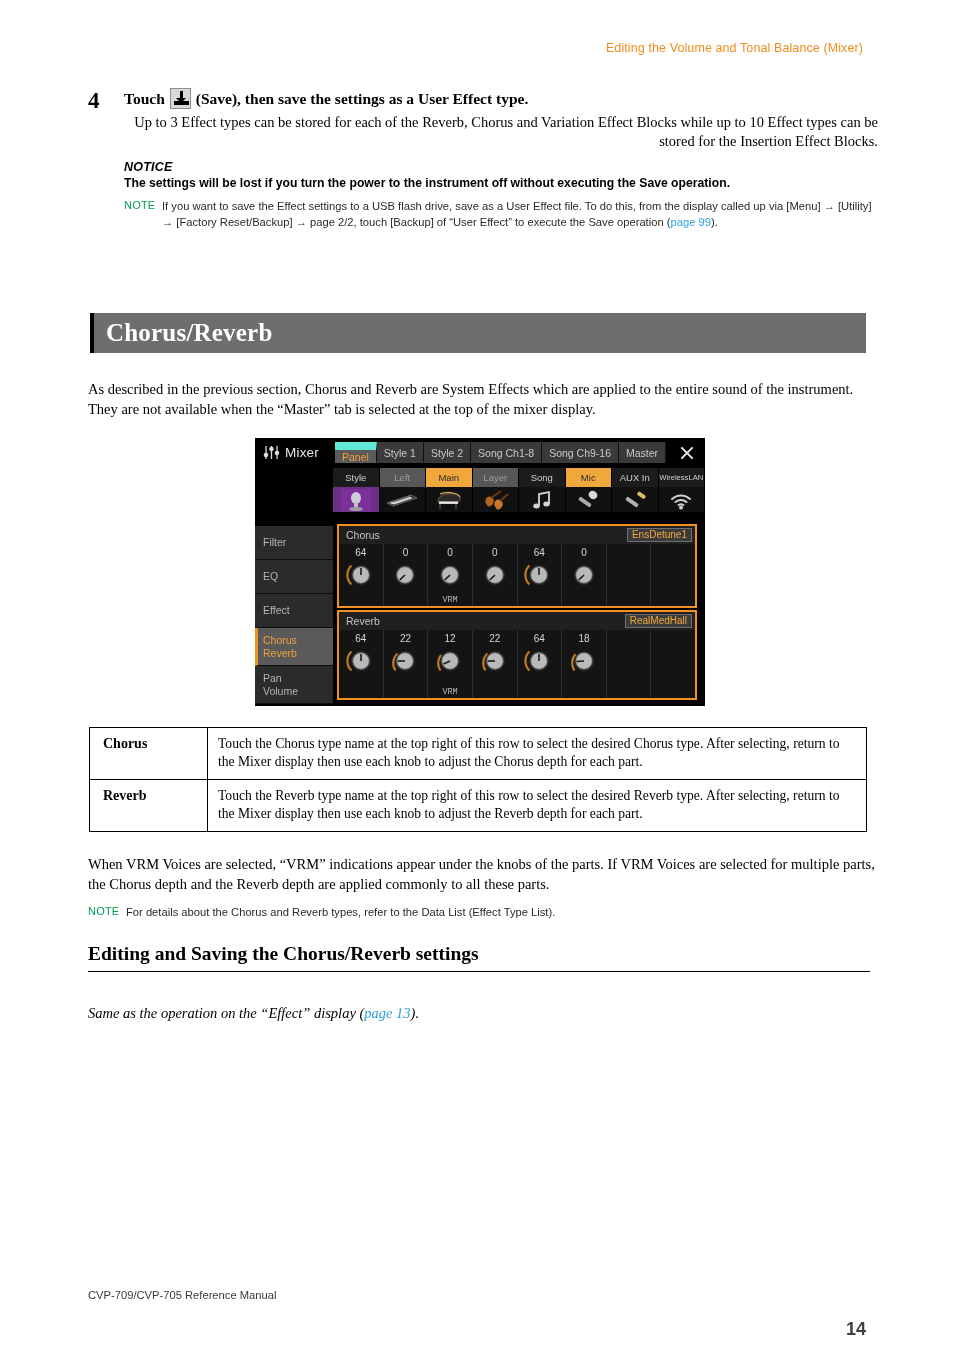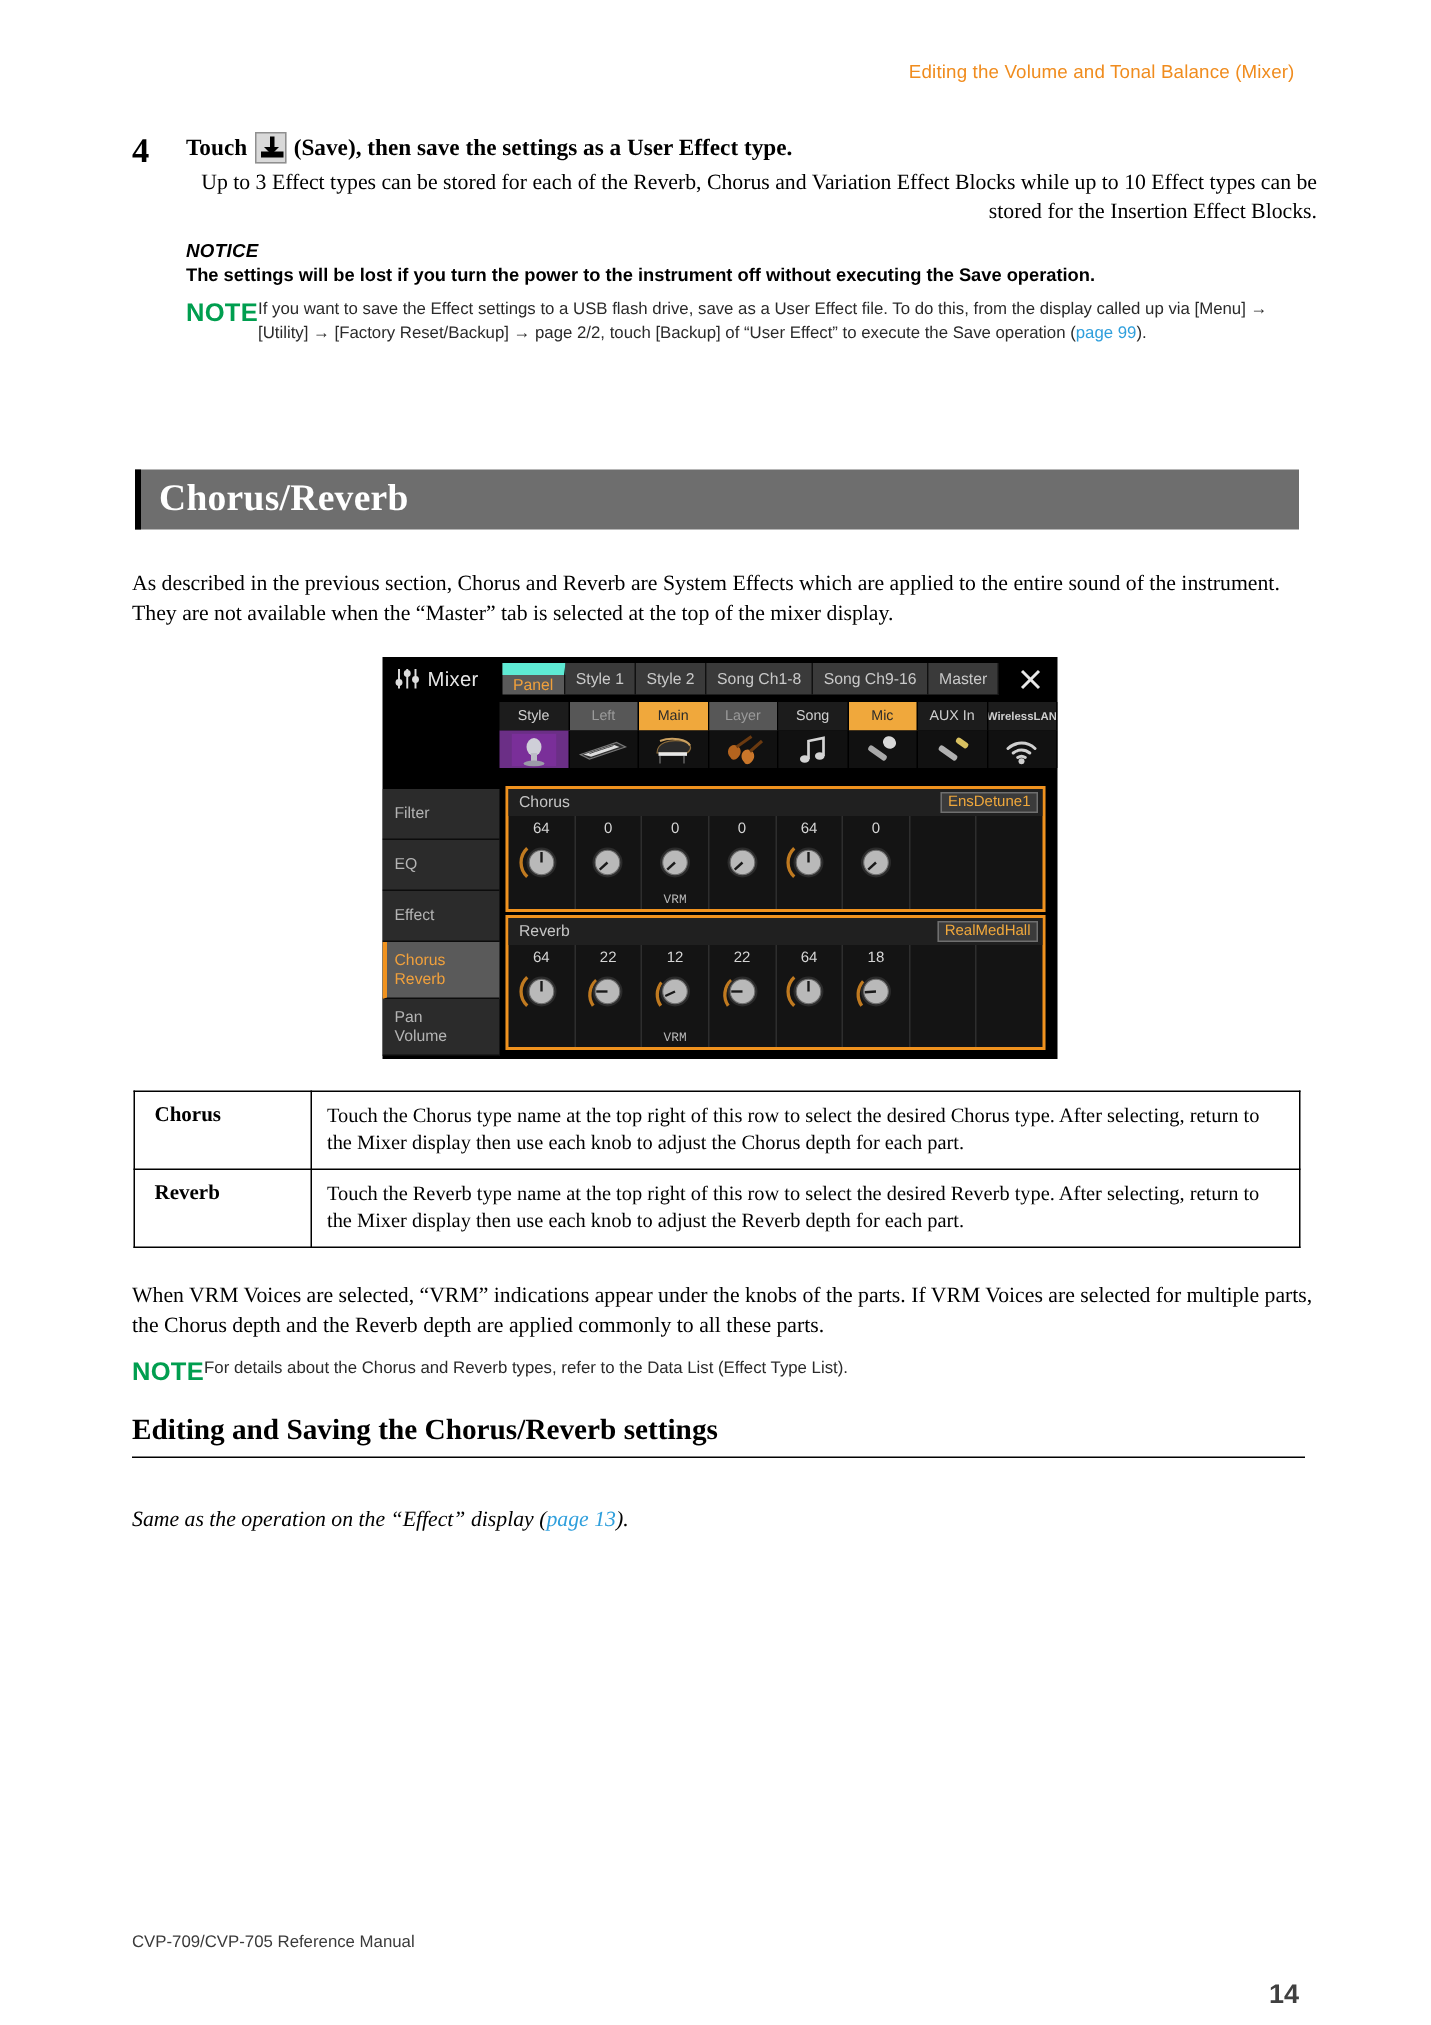--- a/index.html
+++ b/index.html
@@ -100,22 +100,22 @@
     font-weight: bold;
     font-size: 12.2px;
     margin-top: 2px;
     line-height: 1.3;
   }
 
   
   .note-row { display: flex; margin-top: 7px; font-family: "Liberation Sans", sans-serif; }
   .note-tag {
     color: #009e4f;
-    font-weight: bold;
-    font-size: 17px;
+    font-weight: normal;
+    font-size: 11px;
     flex: 0 0 38px;
     letter-spacing: 0.2px;
   }
   .note-body {
     font-size: 11.2px;
     line-height: 1.42;
     color: #2a2a2a;
     flex: 1 1 auto;
   }
   .link { color: #2f9fdc; }
@@ -208,21 +208,21 @@
     background: #1c1c1c;
     color: #cfcfcf;
     font-size: 9.5px;
     display: flex; align-items: center; justify-content: center;
     border-right: 1px solid #000;
     overflow: hidden;
     white-space: nowrap;
   }
   .part-tab.dim { background: #575757; color: #9b9b9b; }
   .part-tab.on { background: #f0a83c; color: #2b2b2b; }
-  .part-tab.tiny { font-size: 7.6px; font-weight: bold; }
+  .part-tab.tiny { font-size: 7.6px; }
 
   .icon-strip {
     position: absolute; left: 78px; top: 49px; width: 372px; height: 25px;
     display: flex;
   }
   .icon-cell {
     flex: 1 1 0; min-width: 0;
     background: #111111;
     border-right: 1px solid #000;
     display: flex; align-items: center; justify-content: center;

